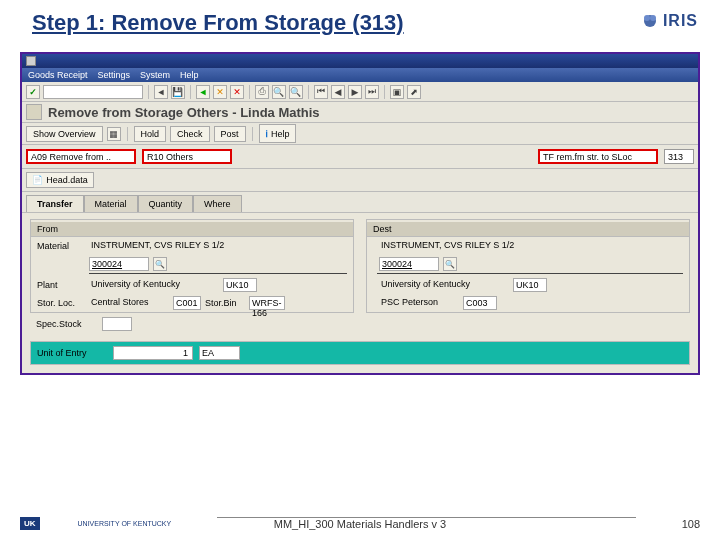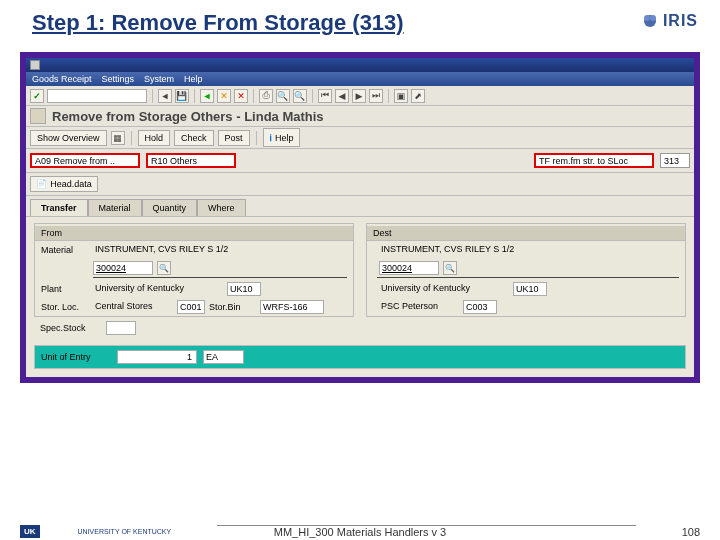--- a/index.html
+++ b/index.html
@@ -2,21 +2,21 @@
 <html><head>
 <meta charset="utf-8">
 <style>
   * { box-sizing: border-box; margin: 0; padding: 0; font-family: Arial, sans-serif; }
   body { width: 720px; height: 540px; background: #fff; position: relative; }
   
   .slide-title { color: #1a3a7a; font-size: 22px; font-weight: bold; text-decoration: underline; padding: 10px 20px 8px 20px; margin-left: 12px; }
   .logo-iris { position: absolute; right: 22px; top: 12px; font-size: 9px; color: #555; }
   .logo-iris .iris { font-size: 16px; font-weight: bold; color: #2a4a8a; letter-spacing: 1px; }
   
-  .sap-window { margin: 8px 20px 0 20px; border: 6px solid #4c1d95; background: #f0efe9; font-size: 10px; }
+  .sap-window { margin: 8px 20px 0 20px; border: 2px solid #4c1d95; background: #f0efe9; font-size: 10px; }
   
   .titlebar { background: linear-gradient(#2a4a9a, #1a3070); height: 14px; display: flex; align-items: center; padding: 0 4px; }
   .titlebar .ctrl { width: 10px; height: 10px; background: #d0d0d0; border: 1px solid #888; margin-right: 2px; }
   
   .menubar { background: linear-gradient(#4a6ab0, #2a4a90); color: #fff; font-size: 9px; padding: 2px 6px; display: flex; gap: 10px; }
   .menubar span { cursor: default; }
   
   .toolbar1 { background: #e8e6dc; border-bottom: 1px solid #bbb; padding: 2px 4px; display: flex; align-items: center; gap: 3px; height: 20px; }
   .tbtn { width: 14px; height: 14px; border: 1px solid #aaa; background: #f4f2e8; display: flex; align-items: center; justify-content: center; font-size: 9px; color: #444; }
   .tbtn.green { color: #080; font-weight: bold; }
@@ -48,21 +48,21 @@
   .field-row { display: flex; align-items: center; padding: 2px 6px; gap: 4px; height: 18px; }
   .field-label { width: 48px; font-size: 9px; }
   .field-input { border: 1px solid #aaa; background: #fff; font-size: 9px; padding: 1px 2px; height: 14px; flex: 0 0 auto; }
   .readonly { background: #eae7db; border: none; }
   .search-ic { width: 14px; height: 14px; border: 1px solid #aaa; background: #f4f2e8; display: inline-flex; align-items: center; justify-content: center; font-size: 8px; }
   .underline-row { border-bottom: 1px solid #444; margin: 0 6px 2px 58px; }
   
   .spec-row { display: flex; align-items: center; padding: 4px 6px; gap: 6px; }
   .unit-row { display: flex; align-items: center; padding: 4px 6px; gap: 6px; }
   
-  .footer { position: absolute; bottom: 2px; left: 0; right: 0; display: flex; align-items: center; padding: 0 20px; gap: 36px; }
+  .footer { position: absolute; bottom: 10px; left: 0; right: 0; display: flex; align-items: center; padding: 0 20px; gap: 36px; }
   .uk-logo { font-size: 8px; color: #1a3a7a; font-weight: bold; background: #1a3a7a; color: #fff; padding: 2px 4px; }
   .uk-text { font-size: 7px; color: #1a3a7a; margin-left: 2px; }
   .footer-line { flex: 1; border-bottom: 1px solid #888; margin: 0 10px; position: relative; top: -6px; }
   .footer-center { position: absolute; left: 50%; transform: translateX(-50%); font-size: 11px; color: #333; background: #fff; padding: 0 6px; }
   .page-num { font-size: 11px; color: #333; }
 </style>
 </head>
 <body>
 
 <div class="slide-title">Step 1: Remove From Storage (313)</div>
@@ -163,21 +163,21 @@
         <div class="field-row">
           <div class="field-label">Plant</div>
           <div class="field-input readonly" style="width:130px;">University of Kentucky</div>
           <div class="field-input" style="width:34px;">UK10</div>
         </div>
         <div class="field-row">
           <div class="field-label">Stor. Loc.</div>
           <div class="field-input readonly" style="width:80px;">Central Stores</div>
           <div class="field-input" style="width:28px;">C001</div>
           <div class="field-label" style="width:40px;">Stor.Bin</div>
-          <div class="field-input" style="width:64px;margin-left:7px;">WRFS-166</div>
+          <div class="field-input" style="width:36px;">WRFS-166</div>
         </div>
       </div>
       <div class="col">
         <div class="col-header">Dest</div>
         <div class="field-row">
           <div class="field-input readonly" style="width:170px;margin-left:6px;">INSTRUMENT, CVS RILEY S 1/2</div>
         </div>
         <div class="field-row">
           <div class="field-input" style="width:60px;text-decoration:underline;margin-left:6px;">300024</div>
           <div class="search-ic">🔍</div>

